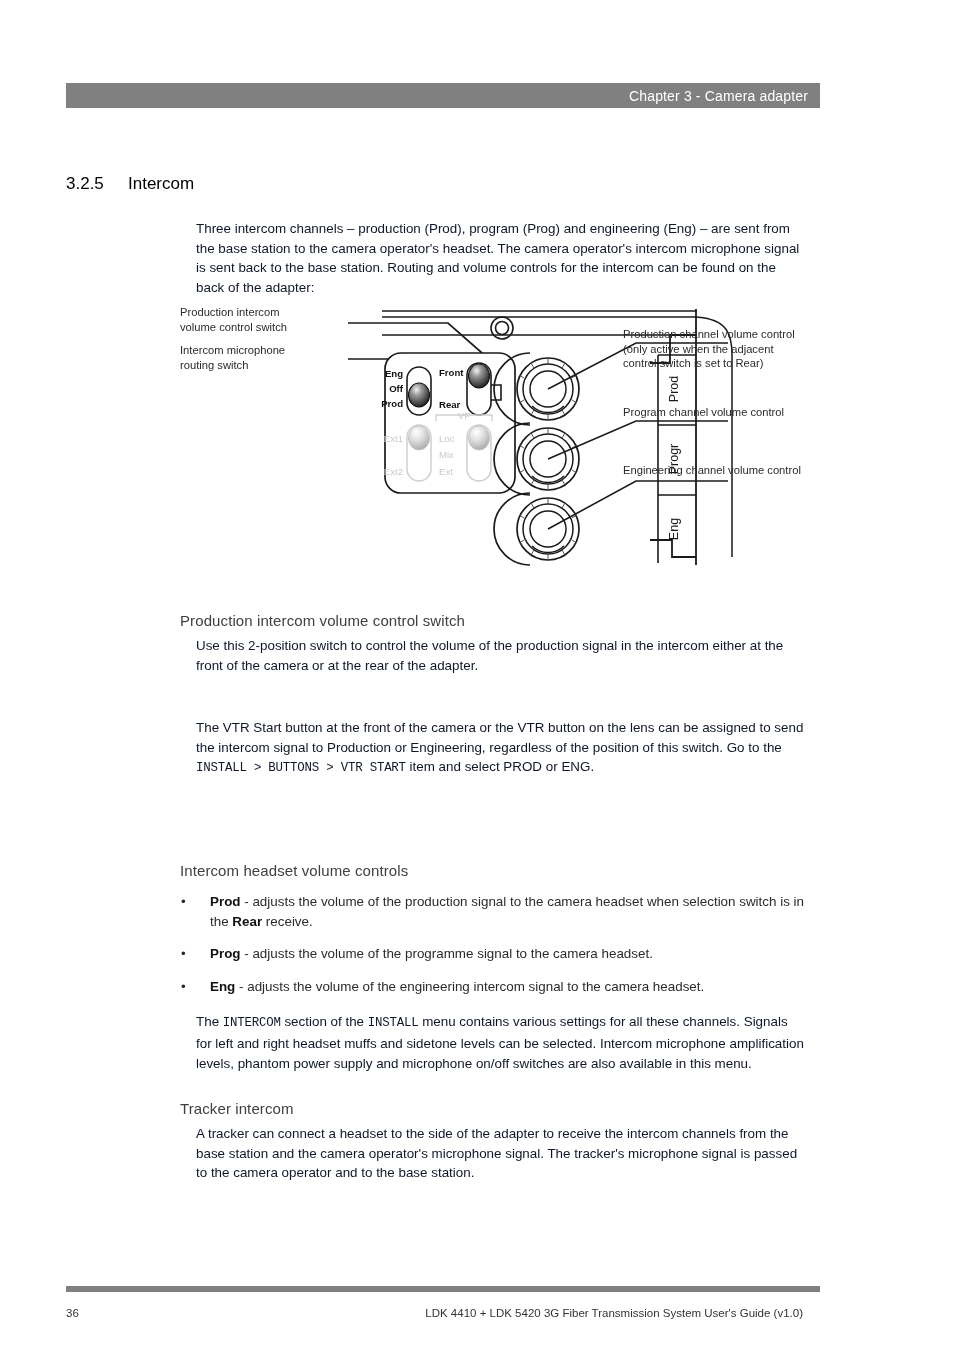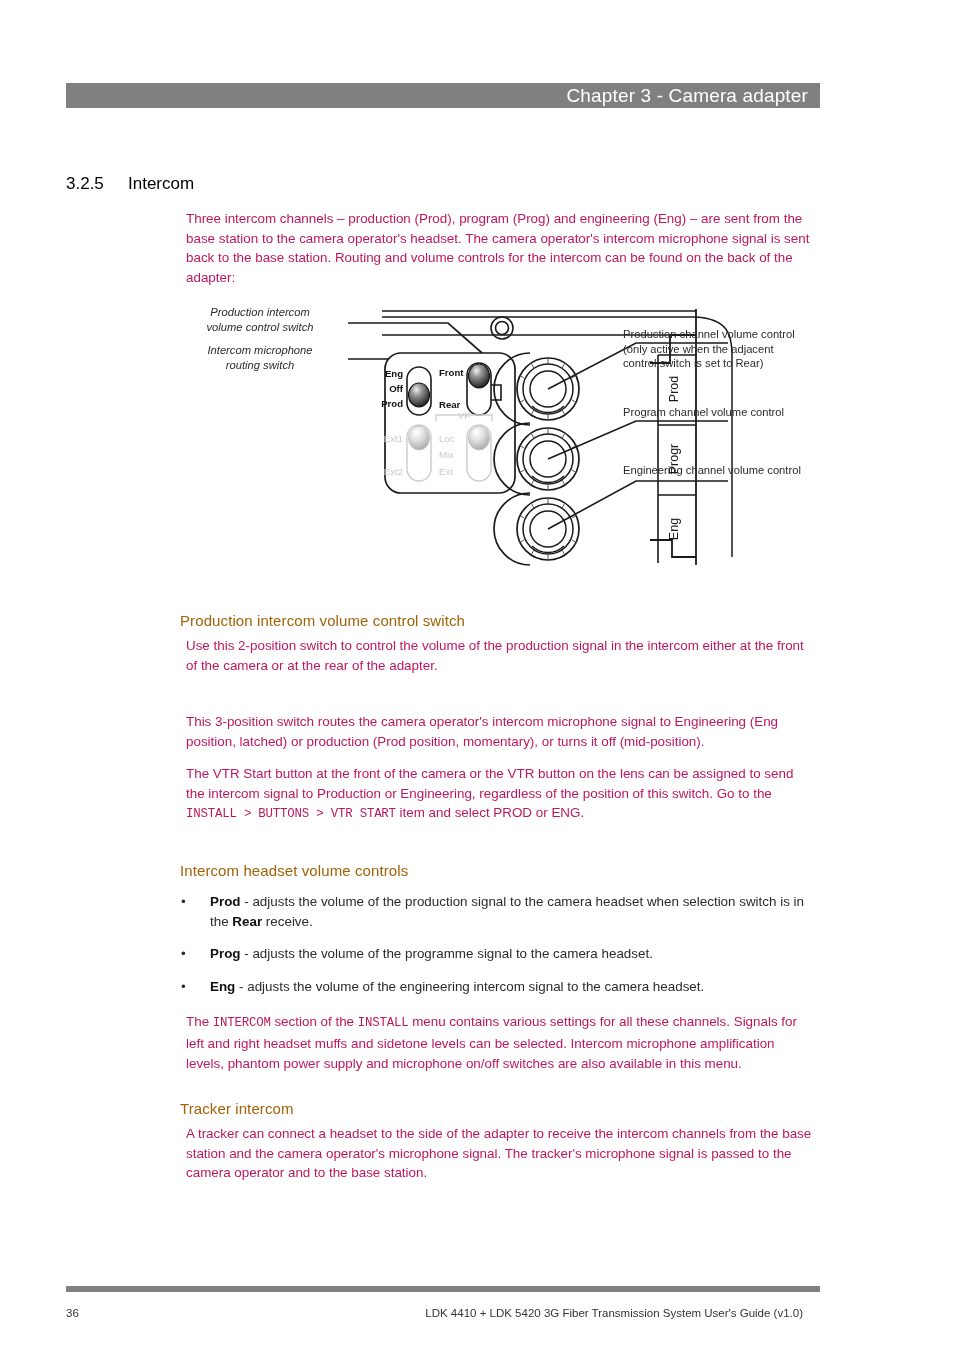--- a/index.html
+++ b/index.html
@@ -28,21 +28,21 @@
     width: 754px;
     height: 25px;
     background: #808080;
   }
   .header-text {
     position: absolute;
     right: 12px;
     top: 50%;
     transform: translateY(-50%);
     color: #ffffff;
-    font-size: 19px;
+    font-size: 14px;
     letter-spacing: 0.15px;
     white-space: nowrap;
   }
 
   
   .sec-head {
     position: absolute;
     left: 66px;
     top: 174px;
     font-size: 17px;
@@ -51,31 +51,31 @@
   }
   .sec-head .num { display: inline-block; width: 62px; }
 
   
   .col {
     position: absolute;
     left: 180px;
     width: 640px;
   }
   p.body {
-    margin: 6px;
+    margin: 16px;
     font-size: 13.4px;
     line-height: 19.6px;
-    color: #be185d;
+    color: #0f172a;
     text-align: left;
   }
   h3.sub {
     margin: 0;
     font-size: 15px;
     font-weight: normal;
-    color: #a16207;
+    color: #404040;
     letter-spacing: 0.1px;
   }
   .mono {
     font-family: "Liberation Mono", "DejaVu Sans Mono", monospace;
     font-size: 12.4px;
     letter-spacing: -0.2px;
   }
   b { font-weight: bold; color: #111; }
 
   ul.bullets {
@@ -109,21 +109,21 @@
     height: 290px;
   }
   .figure svg { display: block; }
 
   .fig-label {
     position: absolute;
     font-size: 11.2px;
     line-height: 14.6px;
     color: #2b2b2b;
   }
-  .lbl-left { text-align: center; font-style: italic; }
+  .lbl-left { text-align: left; }
 
   
   .footer-rule {
     position: absolute;
     left: 66px;
     top: 1286px;
     width: 754px;
     height: 6px;
     background: #808080;
   }
@@ -289,21 +289,20 @@
       <path d="M516 22 C548 24 552 40 552 60 L552 262" fill="none" stroke="#1a1a1a" stroke-width="1.5"></path>
     </svg>
   </div>
 
   <div class="col" style="top:612px;">
     <h3 class="sub">Production intercom volume control switch</h3>
     <p class="body" style="margin-top:7px;">Use this 2-position switch to control the volume of the production signal in the intercom either at the front of the camera or at the rear of the adapter.</p>
   </div>
 
   <div class="col" style="top:705px;">
-    <p class="body" style="margin-top:7px;">This 3-position switch routes the camera operator's intercom microphone signal to Engineering (Eng position, latched) or production (Prod position, momentary), or turns it off (mid-position).</p>
     <p class="body" style="margin-top:13px;"><span>The VTR Start button at the front of the camera or the VTR button on the lens can be assigned to send the intercom signal to Production or Engineering, regardless of the position of this switch. Go to the </span><span class="mono">INSTALL &gt; BUTTONS &gt; VTR START</span><span> item and select PROD or ENG.</span></p>
   </div>
 
   <div class="col" style="top:862px;">
     <h3 class="sub">Intercom headset volume controls</h3>
 
     <ul class="bullets" style="margin-top:13px;">
       <li>
         <span class="dot">•</span><b>Prod</b><span> - adjusts the volume of the production signal to the camera headset when selection switch is in the </span><b>Rear</b><span> receive.</span>
       </li>

